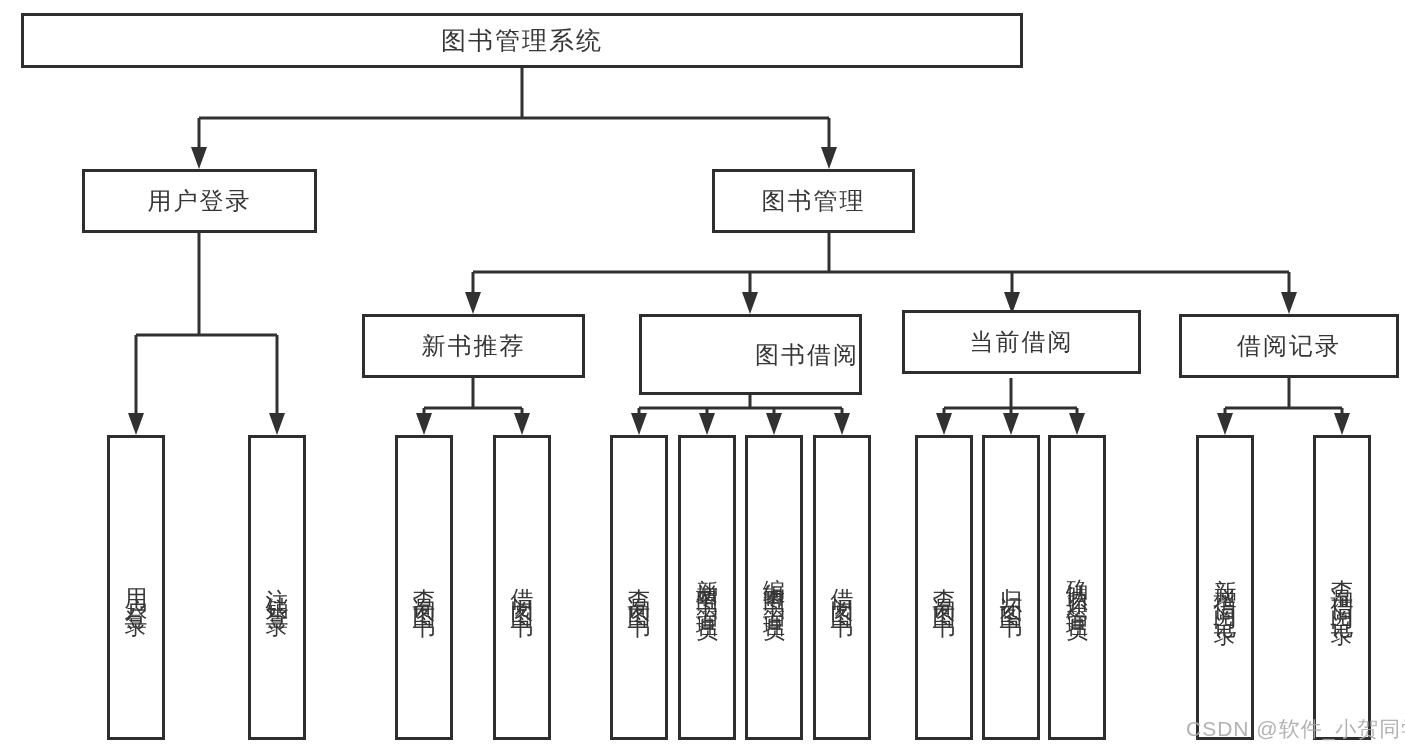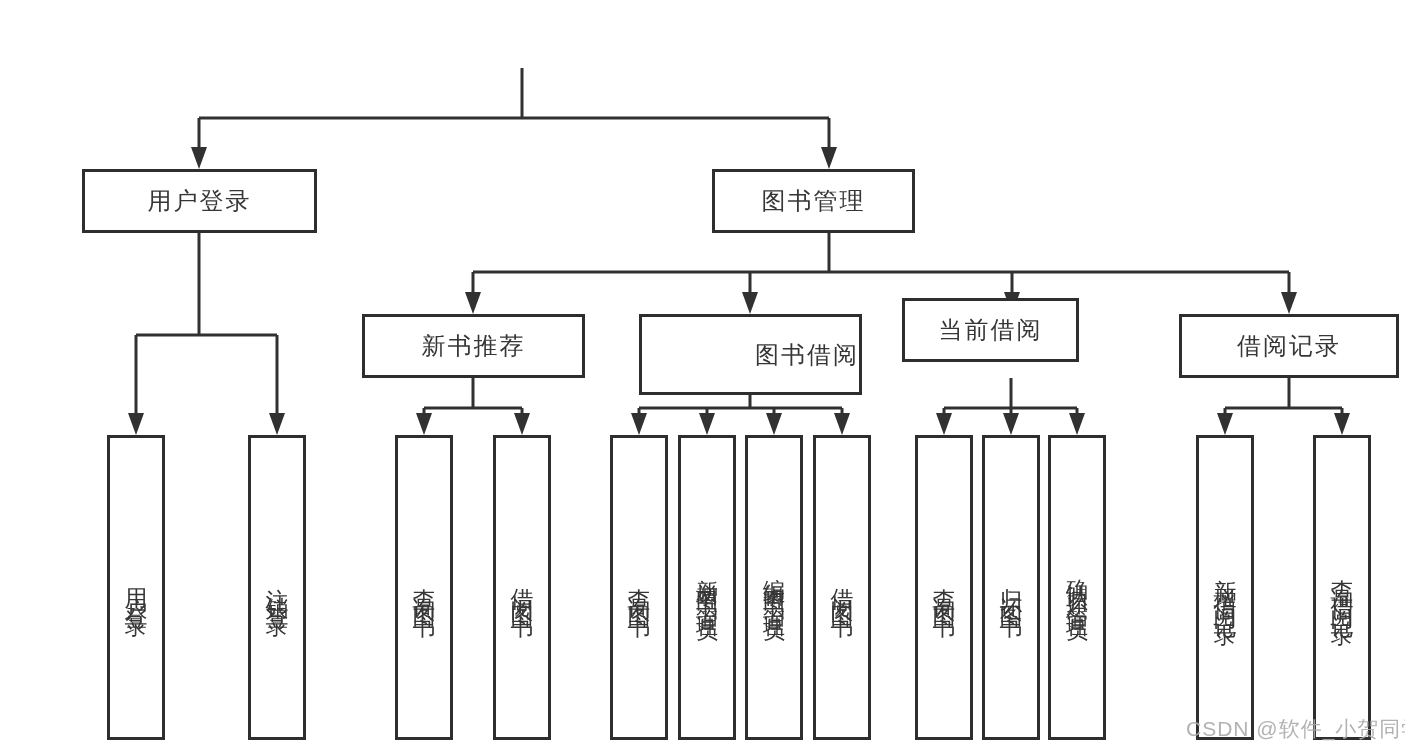--- a/index.html
+++ b/index.html
@@ -130,35 +130,38 @@
     <polygon points="1069,413 1085,413 1077,435"></polygon>
 
     <path d="M1289,378 V408"></path>
     <path d="M1225,408 H1342"></path>
     <path d="M1225,408 V420"></path>
     <path d="M1342,408 V420"></path>
     <polygon points="1217,413 1233,413 1225,435"></polygon>
     <polygon points="1334,413 1350,413 1342,435"></polygon>
   </svg>
 
+  <div class="node h root" style="left:21px; top:13px; width:1002px; height:55px;">
+    <span>图书管理系统</span>
+  </div>
 
   <div class="node h" style="left:82px; top:169px; width:235px; height:64px;">
     <span>用户登录</span>
   </div>
   <div class="node h" style="left:712px; top:169px; width:203px; height:64px;">
     <span>图书管理</span>
   </div>
 
   <div class="node h" style="left:362px; top:314px; width:223px; height:64px;text-align:right;">
     <span>新书推荐</span>
   </div>
   <div class="node h" style="left:639px; top:314px; width:223px; height:81px;justify-content:flex-end;">
     <span>图书借阅</span>
   </div>
-  <div class="node h" style="left:902px; top:298px; width:177px; height:64px;">
+  <div class="node h" style="left:902px; top:310px; width:239px; height:64px;">
     <span>当前借阅</span>
   </div>
   <div class="node h" style="left:1179px; top:314px; width:220px; height:64px;">
     <span>借阅记录</span>
   </div>
 
   <div class="node v" style="left:107px; top:435px; width:58px; height:305px;">
     <span>用户登录</span>
   </div>
   <div class="node v" style="left:248px; top:435px; width:58px; height:305px;">

